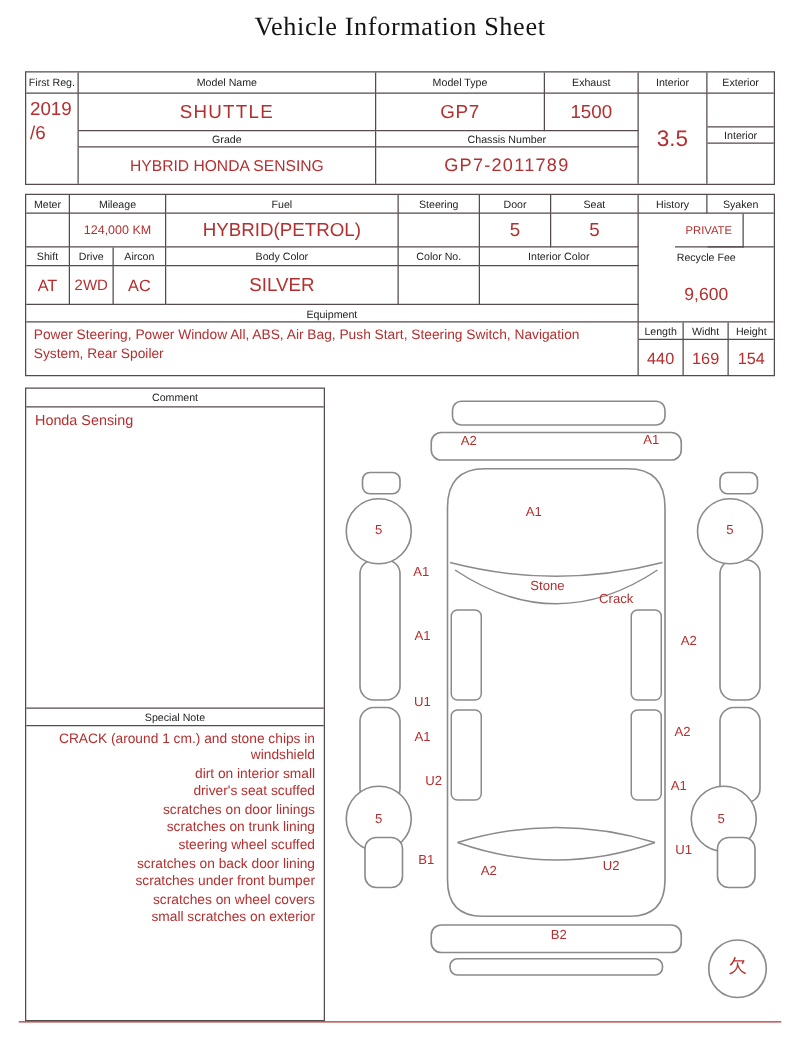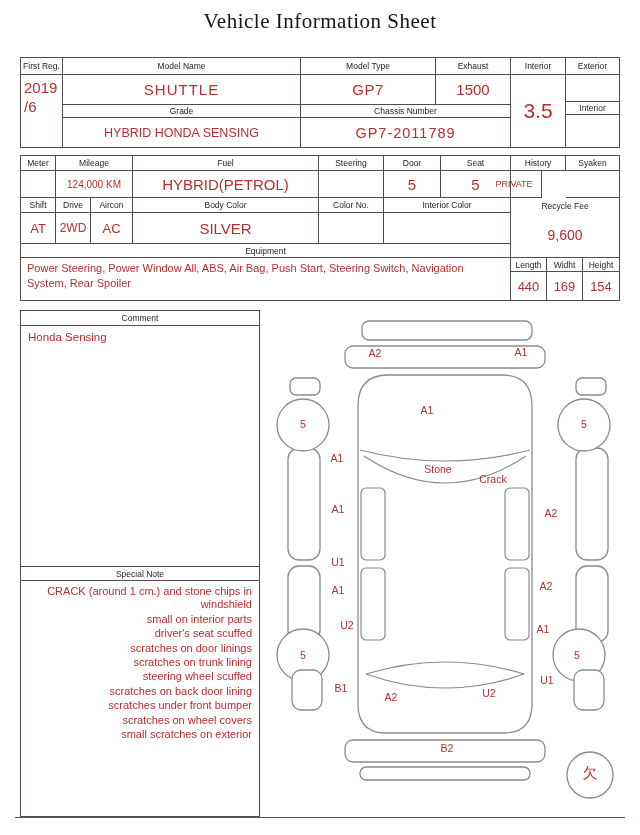--- a/index.html
+++ b/index.html
@@ -45,21 +45,21 @@
     <div class="cell lbl bR bB" style="left:280px;top:0;width:135px;height:17px;">Model Type</div>
     <div class="cell val bR bB" style="left:280px;top:17px;width:135px;height:30px;font-size:15px;letter-spacing:.5px;">GP7</div>
 
     <div class="cell lbl bR bB" style="left:415px;top:0;width:75px;height:17px;">Exhaust</div>
     <div class="cell val bR bB" style="left:415px;top:17px;width:75px;height:30px;font-size:15px;">1500</div>
 
     <div class="cell lbl bR bB" style="left:280px;top:47px;width:210px;height:13px;">Chassis Number</div>
     <div class="cell val bR" style="left:280px;top:60px;width:210px;height:29px;font-size:14.5px;letter-spacing:1px;">GP7-2011789</div>
 
     <div class="cell lbl bR bB" style="left:490px;top:0;width:55px;height:17px;">Interior</div>
-    <div class="cell val bR" style="left:490px;top:17px;width:55px;height:72px;font-size:21px;">3.5</div>
+    <div class="cell val bR" style="left:490px;top:17px;width:55px;height:72px;font-size:18px;">3.5</div>
 
     <div class="cell lbl bB" style="left:545px;top:0;width:53px;height:17px;">Exterior</div>
     <div class="cell val" style="left:545px;top:17px;width:53px;height:26px;"></div>
     <div class="cell lbl bT bB" style="left:545px;top:43px;width:53px;height:14px;">Interior</div>
     <div class="cell val" style="left:545px;top:57px;width:53px;height:32px;"></div>
   </div>
 
   <div class="box" style="left:20px;top:155px;width:598px;height:144px;">
     <div class="cell lbl bR bB" style="left:0;top:0;width:35px;height:15px;">Meter</div>
     <div class="cell lbl bR bB" style="left:35px;top:0;width:77px;height:15px;">Mileage</div>
@@ -69,21 +69,21 @@
     <div class="cell lbl bR bB" style="left:420px;top:0;width:70px;height:15px;">Seat</div>
     <div class="cell lbl bR bB" style="left:490px;top:0;width:55px;height:15px;">History</div>
     <div class="cell lbl bB" style="left:545px;top:0;width:53px;height:15px;">Syaken</div>
 
     <div class="cell val bR bB" style="left:0;top:15px;width:35px;height:27px;"></div>
     <div class="cell val bR bB" style="left:35px;top:15px;width:77px;height:27px;font-size:10px;">124,000 KM</div>
     <div class="cell val bR bB" style="left:112px;top:15px;width:186px;height:27px;font-size:15px;">HYBRID(PETROL)</div>
     <div class="cell val bR bB" style="left:298px;top:15px;width:65px;height:27px;"></div>
     <div class="cell val bR bB" style="left:363px;top:15px;width:57px;height:27px;font-size:15px;">5</div>
     <div class="cell val bR bB" style="left:420px;top:15px;width:70px;height:27px;font-size:15px;">5</div>
-    <div class="cell val bR bB" style="left:466px;top:15px;width:55px;height:27px;font-size:9px;">PRIVATE</div>
+    <div class="cell val bR bB" style="left:519px;top:15px;width:55px;height:27px;font-size:9px;">PRIVATE</div>
     <div class="cell val bB" style="left:545px;top:15px;width:53px;height:27px;"></div>
 
     <div class="cell lbl bR bB" style="left:0;top:42px;width:35px;height:15px;">Shift</div>
     <div class="cell lbl bR bB" style="left:35px;top:42px;width:35px;height:15px;">Drive</div>
     <div class="cell lbl bR bB" style="left:70px;top:42px;width:42px;height:15px;">Aircon</div>
     <div class="cell lbl bR bB" style="left:112px;top:42px;width:186px;height:15px;">Body Color</div>
     <div class="cell lbl bR bB" style="left:298px;top:42px;width:65px;height:15px;">Color No.</div>
     <div class="cell lbl bR bB" style="left:363px;top:42px;width:127px;height:15px;">Interior Color</div>
     <div class="cell lbl" style="left:490px;top:42px;width:108px;height:15px;">Recycle Fee</div>
 
@@ -105,21 +105,21 @@
     <div class="cell val bR" style="left:526px;top:116px;width:36px;height:28px;font-size:13px;">169</div>
     <div class="cell val" style="left:562px;top:116px;width:36px;height:28px;font-size:13px;">154</div>
   </div>
 
   <div class="box" style="left:20px;top:310px;width:238px;height:505px;">
     <div class="cell lbl bB" style="left:0;top:0;width:238px;height:15px;">Comment</div>
     <div class="cell commentBody" style="left:0;top:15px;width:238px;height:240px;">Honda Sensing</div>
     <div class="cell lbl bT bB" style="left:0;top:255px;width:238px;height:15px;">Special Note</div>
     <div class="cell noteBody" style="left:0;top:270px;width:238px;height:233px;">
       <div class="noteLine">CRACK (around 1 cm.) and stone chips in windshield</div>
-      <div class="noteLine">small on interior parts</div>
+      <div class="noteLine">dirt on interior small</div>
       <div class="noteLine">driver's seat scuffed</div>
       <div class="noteLine">scratches on door linings</div>
       <div class="noteLine">scratches on trunk lining</div>
       <div class="noteLine">steering wheel scuffed</div>
       <div class="noteLine">scratches on back door lining</div>
       <div class="noteLine">scratches under front bumper</div>
       <div class="noteLine">scratches on wheel covers</div>
       <div class="noteLine">small scratches on exterior</div>
     </div>
   </div>

